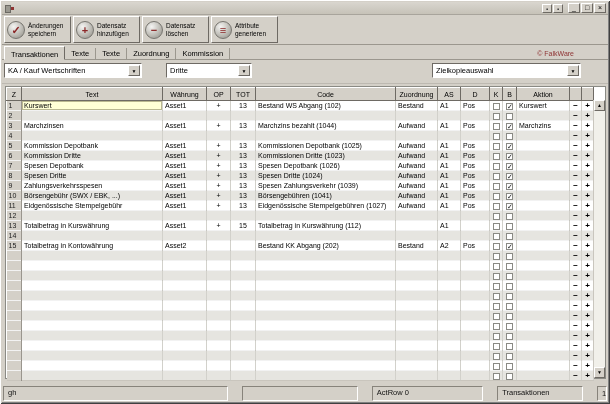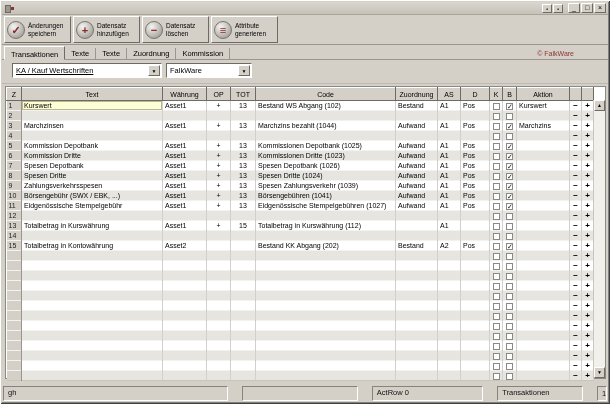--- a/index.html
+++ b/index.html
@@ -71,21 +71,21 @@
   .combo{
     position:absolute; top:3px; height:15px; background:#ffffff;
     border:1px solid; border-color:#6e6a64 #ffffff #ffffff #6e6a64;
     font-size:7.5px; line-height:13px; color:#000; padding-left:3px;
   }
   .combo .arrow-btn{
     position:absolute; right:1px; top:1px; width:12px; height:11px; background:#d4d0c8;
     border:1px solid; border-color:#ffffff #6e6a64 #6e6a64 #ffffff;
     text-align:center; font-size:5px; line-height:10px; color:#000;
   }
-  .combo1{ left:10px;  width:150px;text-decoration:underline; }
+  .combo1{ left:2px;  width:138px; }
   .combo2{ left:164px; width:86px; }
   .combo3{ left:430px; width:149px; }
   
   .grid-wrap{
     position:absolute; top:86px; left:5px; width:601px; height:293px;
     border:1px solid #8a8a84; background:#ffffff;
   }
   table{ border-collapse:collapse; table-layout:fixed; width:587px; }
   th{
     background:#d4d0c8; font-weight:normal; font-size:7px; height:13px;
@@ -175,21 +175,25 @@
   <span class="tab">Kommission</span>
   <span class="brand">© FalkWare</span>
 </div>
 
 <div class="filters">
   <div class="combo combo1">
     <span>KA / Kauf Wertschriften</span>
     <span class="arrow-btn">▼</span>
   </div>
   <div class="combo combo2">
-    <span>FalkWare</span>
+    <span>Dritte</span>
+    <span class="arrow-btn">▼</span>
+  </div>
+  <div class="combo combo3">
+    <span>Zielkopieauswahl</span>
     <span class="arrow-btn">▼</span>
   </div>
 </div>
 
 <div class="grid-wrap">
   <table>
     <colgroup>
       <col style="width:15px">
         <col style="width:141px">
         <col style="width:44px">

